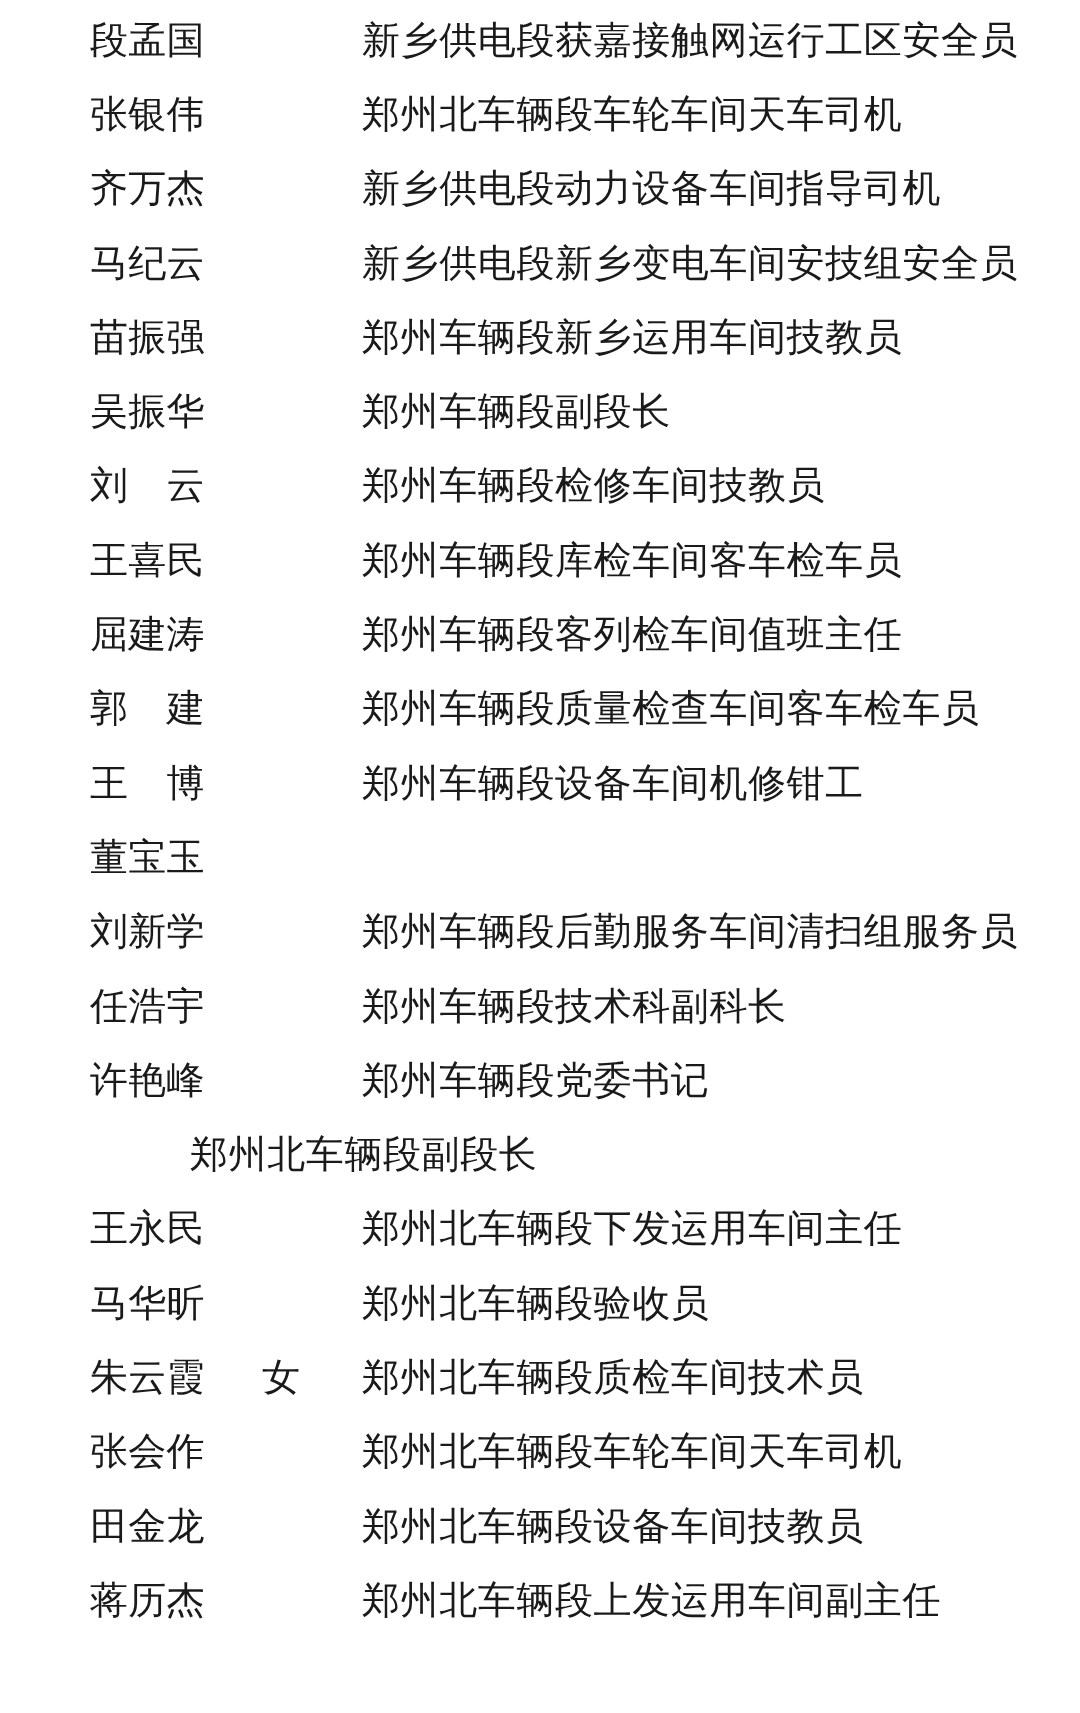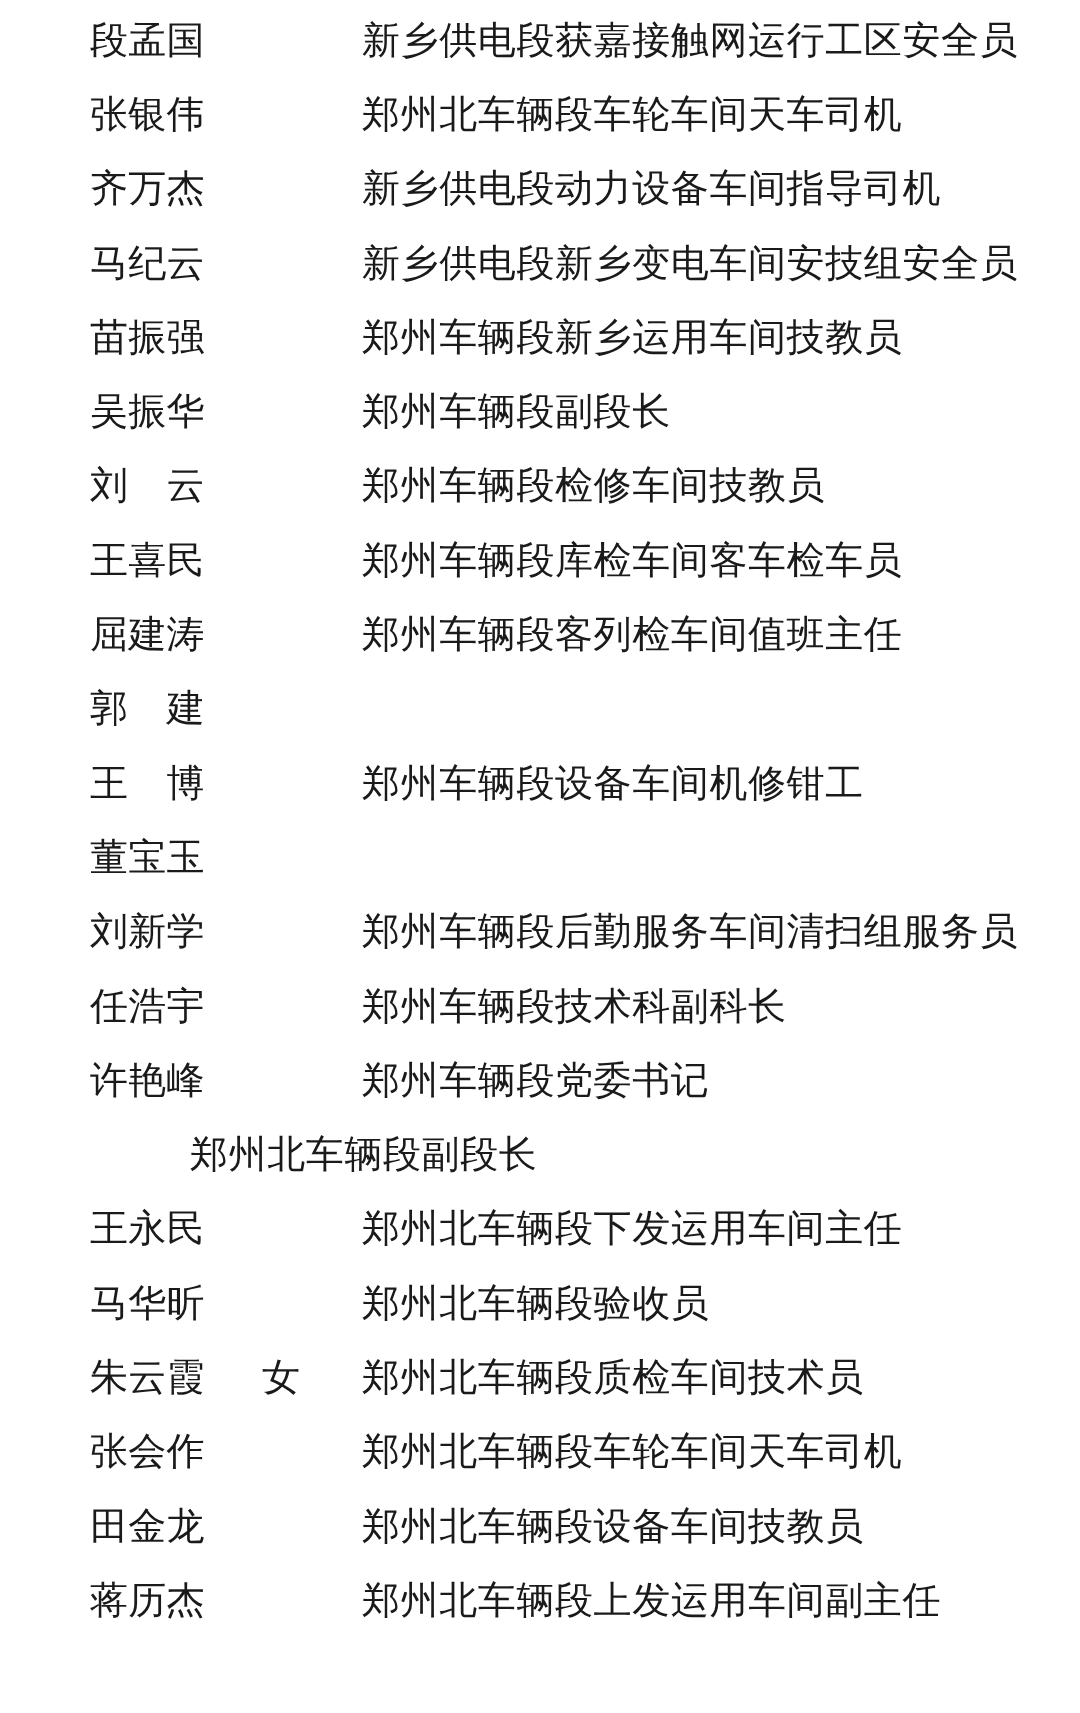--- a/index.html
+++ b/index.html
@@ -96,20 +96,21 @@
 
   <div class="row">
     <span class="name">屈建涛</span>
     <span class="gender"></span>
     <span class="position">郑州车辆段客列检车间值班主任</span>
   </div>
 
   <div class="row">
     <span class="name">郭　建</span>
     <span class="gender"></span>
+    <span class="position">郑州车辆段质量检查车间客车检车员</span>
   </div>
 
   <div class="row">
     <span class="name">王　博</span>
     <span class="gender"></span>
     <span class="position">郑州车辆段设备车间机修钳工</span>
   </div>
 
   <div class="row">
     <span class="name">董宝玉</span>

